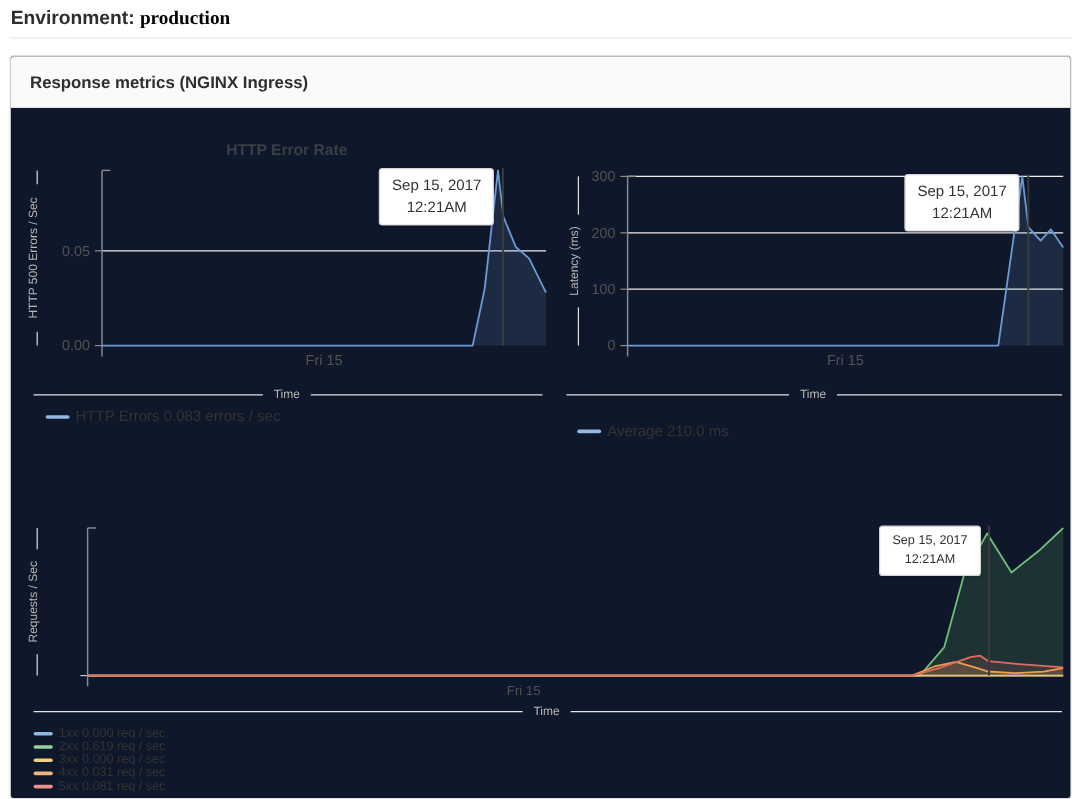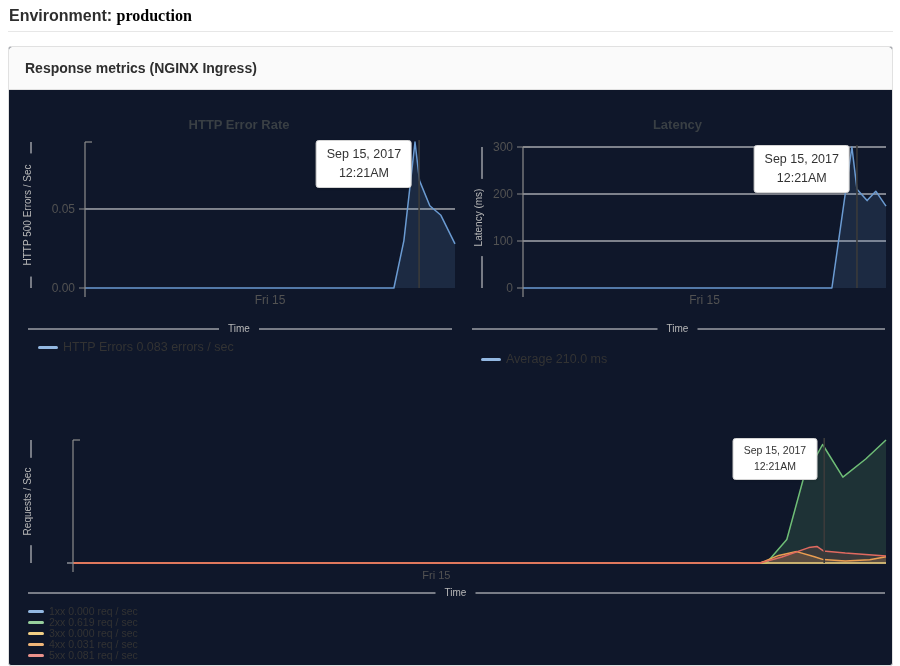--- a/index.html
+++ b/index.html
@@ -64,21 +64,20 @@
       <text x="221" y="237" text-anchor="middle" font-size="10" fill="#b8b8b8">Time</text>
       <line x1="10" y1="234" x2="201" y2="234" stroke="#e3e3e3" stroke-width="1"></line>
       <line x1="241" y1="234" x2="434" y2="234" stroke="#e3e3e3" stroke-width="1"></line>
     </svg>
 <div class="tooltip" style="font-size: 12.5px; left: 394.11px; top: 45px; transform: translateX(-100%);">
       <div class="tt-date">Sep 15, 2017</div>
       <div class="tt-time">12:21AM</div>
     </div>
   </div>
 <div class="chart-block" id="chart-1" style="left:462px;top:95px;width:431px;height:262px;">
-  <div class="chart-title">Latency</div>
   <svg width="431" height="262">
       <line x1="61" y1="52" x2="424" y2="52" stroke="#ededed" stroke-width="1"></line>
       <line x1="55" y1="52" x2="61" y2="52" stroke="#8c8c8c" stroke-width="1"></line>
       <text x="51" y="56" text-anchor="end" font-size="12" fill="#525252">300</text>
       <line x1="61" y1="99" x2="424" y2="99" stroke="#ededed" stroke-width="1"></line>
       <line x1="55" y1="99" x2="61" y2="99" stroke="#8c8c8c" stroke-width="1"></line>
       <text x="51" y="103" text-anchor="end" font-size="12" fill="#525252">200</text>
       <line x1="61" y1="146" x2="424" y2="146" stroke="#ededed" stroke-width="1"></line>
       <line x1="55" y1="146" x2="61" y2="146" stroke="#8c8c8c" stroke-width="1"></line>
       <text x="51" y="150" text-anchor="end" font-size="12" fill="#525252">100</text>

